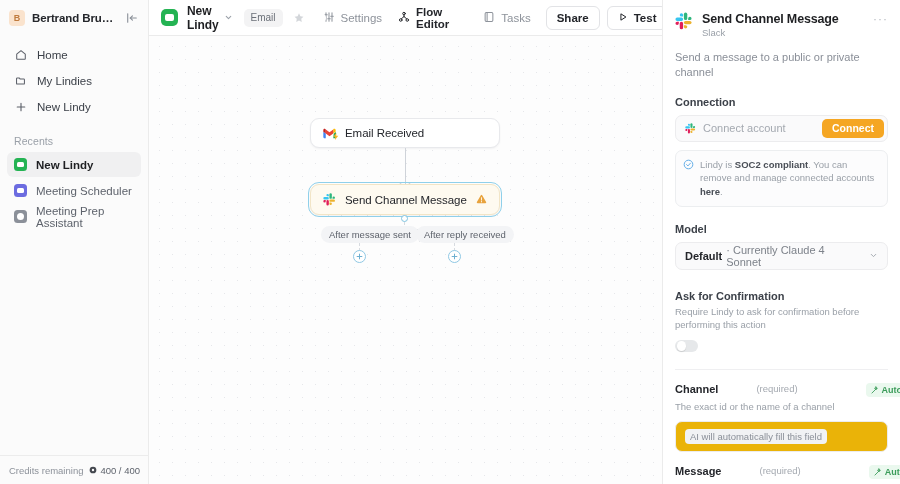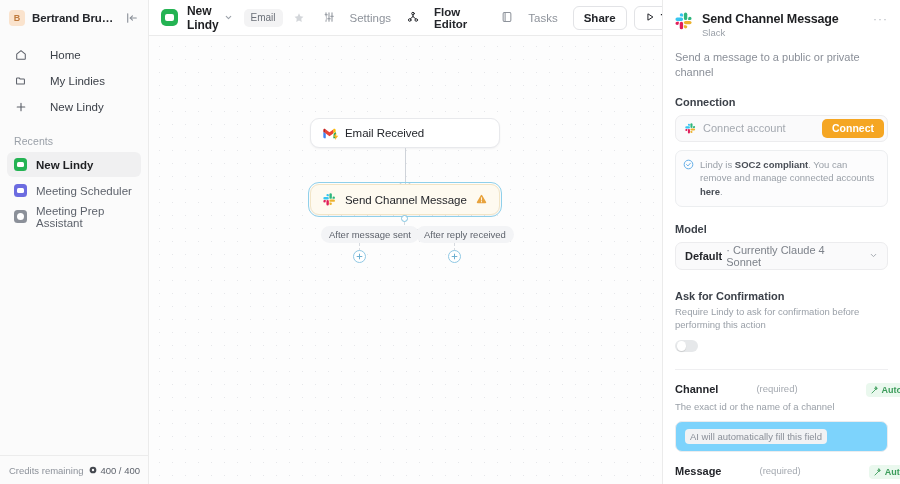--- a/index.html
+++ b/index.html
@@ -37,21 +37,21 @@
     white-space: nowrap; overflow: hidden; text-overflow: ellipsis;
     flex: 1 1 auto; letter-spacing: -0.1px;
   }
   .collapse-btn {
     width: 16px; height: 16px; flex: 0 0 auto;
     display: flex; align-items: center; justify-content: center;
     color: #8a8f98;
   }
   .nav { padding: 6px 7px 0 7px; display: flex; flex-direction: column; gap: 1px; }
   .nav-item {
-    height: 25px; display: flex; align-items: center; gap: 22px;
+    height: 25px; display: flex; align-items: center; gap: 9px;
     padding: 0 7px; border-radius: 6px; cursor: default;
     color: #3c4149; font-size: 11.5px;
   }
   .nav-item .ico { width: 14px; height: 14px; display:flex; align-items:center; justify-content:center; color:#5c6069; flex:0 0 auto;}
   .recents-label {
     font-size: 10.5px; color: #9aa0a8; padding: 0 14px;
     margin-top: 16px; margin-bottom: 5px; letter-spacing: 0.1px;
   }
   .recents { padding: 0 7px; display: flex; flex-direction: column; gap: 1px; }
   .rec-item {
@@ -100,21 +100,21 @@
   .mini-toggle {
     margin-left: 10px; width: 24px; height: 13px; border-radius: 7px;
     background: #dcdee1; position: relative;
   }
   .mini-toggle .knob {
     position: absolute; left: 1.5px; top: 1.5px; width: 10px; height: 10px;
     border-radius: 50%; background: #fff;
   }
   .spacer { flex: 1 1 auto; }
   .tb-btn {
-    display: flex; align-items: center; gap: 15px; height: 24px;
+    display: flex; align-items: center; gap: 6px; height: 24px;
     padding: 0 8px; border-radius: 6px; font-size: 11.5px; color: #8e939b;
   }
   .tb-btn.dark { color: #24262b; font-weight: 600; }
   .tb-sep { width: 1px; height: 16px; background: #e6e6e8; margin: 0 9px; }
   .tb-out {
     height: 24px; padding: 0 10px; border: 1px solid #e2e3e6; border-radius: 6px;
     background: #fff; font-size: 11.5px; font-weight: 600; color: #24262b;
     display: flex; align-items: center; gap: 6px; margin-left: 7px;
   }
   .tb-primary {
@@ -241,21 +241,21 @@
   .auto-pill {
     height: 14px; padding: 0 5px; border-radius: 4px; background: #eaf8ee;
     color: #3b9c5a; font-size: 9px; font-weight: 600;
     display: flex; align-items: center; gap: 3px;
   }
   .f-dots { color: #b6bac0; font-size: 10px; margin-left: 4px; line-height: 8px; }
   .f-desc { font-size: 9.5px; color: #9aa0a8; margin-top: 3px; line-height: 1.45; }
   .f-desc u { text-decoration: underline; color: #9aa0a8; }
   .f-input {
     margin-top: 7px; border: 1px solid #ececee; border-radius: 7px;
-    background: #7dd3fc; height: 31px; display: flex; align-items: center;
+    background: #eab308; height: 31px; display: flex; align-items: center;
     padding: 0 9px;
   }
   .f-input .chip {
     background: #f1f2f4; border-radius: 4px; padding: 2px 5px;
     font-size: 9.5px; color: #8a8f98;
   }
 </style>
 </head>
 <body>
 

